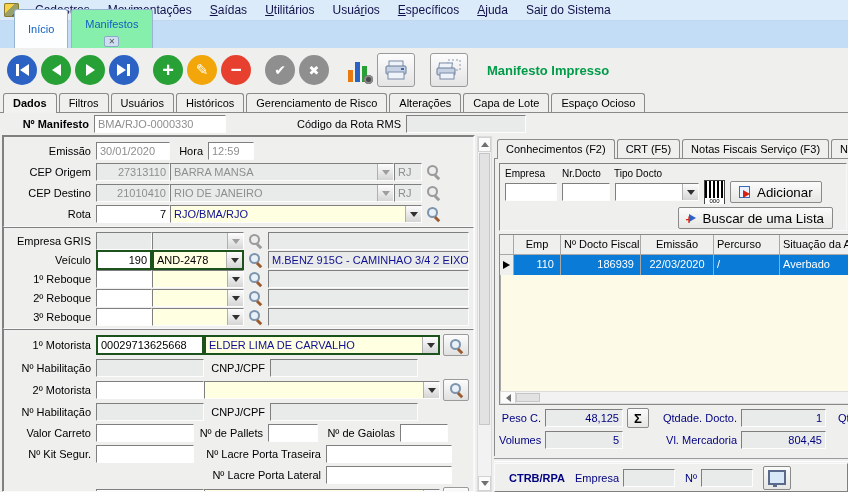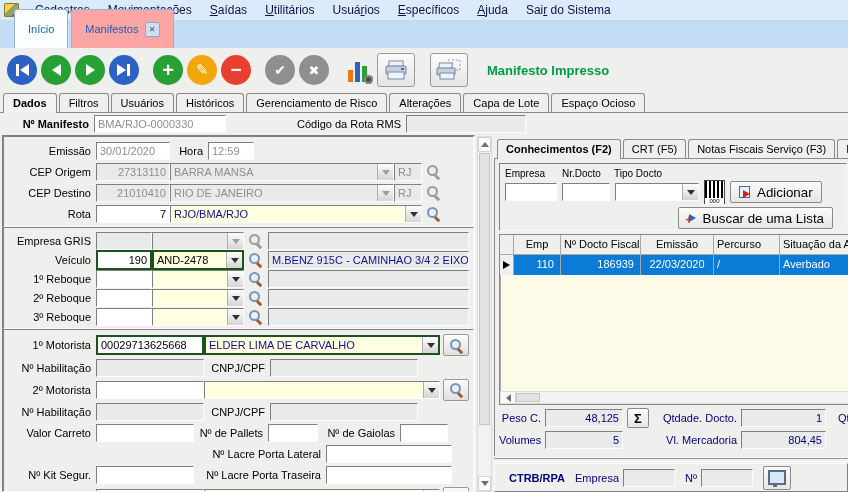--- a/index.html
+++ b/index.html
@@ -15,21 +15,21 @@
     box-shadow:inset 0 0 0 1px #8a7a30;}
   .menu-item{padding:2px 8px;cursor:default;}
   .menu-item .u{text-decoration:underline;}
 
   
   .wintabs{position:absolute;left:0;top:21px;width:848px;height:27px;background:#c3ddf7;
     display:flex;align-items:flex-end;padding-left:14px;box-sizing:border-box;}
   .wtab{display:flex;align-items:center;gap:6px;height:22px;padding:8px 13px;margin-right:3px;
     border:1px solid #96b4d2;border-bottom:none;border-radius:3px 3px 0 0;color:#1060c0;}
   .wtab.active{background:#fdfeff;}
-  .wtab.idle{background:#fca5a5;}
+  .wtab.idle{background:#86efac;flex-direction:column;}
   .closechip{width:13px;height:13px;border:1px solid #90a8c8;border-radius:2px;background:#cfdff2;
     display:flex;align-items:center;justify-content:center;}
   .closechip::before{content:"✕";font-size:8px;color:#555;}
 
   
   .toolbar{position:absolute;left:0;top:48px;width:848px;height:44px;background:#efefee;
     display:flex;align-items:center;box-sizing:border-box;padding-left:7px;}
   .cbtn{width:30px;height:30px;border-radius:50%;display:flex;align-items:center;justify-content:center;
     margin-right:4px;color:#fff;flex:none;}
   .cbtn.blue{background:#2b62c4;} .cbtn.green{background:#27a càng035;}
@@ -118,21 +118,21 @@
   .hscroll .la{position:absolute;left:0;top:0;bottom:0;width:14px;background:#fbfbfb;border-right:1px solid #d2d2d2;
     display:flex;align-items:center;justify-content:center;}
   .hscroll .la::before{content:"";width:0;height:0;border:4px solid transparent;border-right:5px solid #707070;margin-left:-4px;}
   .hscroll .ht{position:absolute;left:15px;top:1px;bottom:1px;width:22px;background:#e2e2e2;border:1px solid #c6c6c6;}
 
   
   .rightpanel{position:absolute;left:494px;top:137px;width:360px;height:319px;}
   .rtabs{display:flex;align-items:flex-end;height:21px;padding-left:3px;}
   .rtab{border:1px solid #8a8a8a;border-bottom:none;border-radius:3px 3px 0 0;background:#efefee;
     padding:2px 8px;margin-right:2px;white-space:nowrap;height:14px;line-height:14px;}
-  .rtab.active{font-weight:bold;margin-bottom:-1px;padding-bottom:3px;}
+  .rtab.active{font-weight:normal;margin-bottom:-1px;padding-bottom:3px;}
   .rpage{border-top:1px solid #8a8a8a;border-left:1px solid #8a8a8a;background:#efefee;
     height:298px;box-sizing:border-box;padding:4px 0 0 4px;}
   .addbox{border:1px solid;border-color:#808080 #f8f8f8 #f8f8f8 #808080;box-sizing:border-box;
     width:348px;height:68px;padding:4px 5px 0;position:relative;}
   .addbox .flabels{display:flex;font-size:10px;}
   .addbox .frow2{display:flex;align-items:center;margin-top:1px;}
   .barcode{width:21px;height:24px;margin-left:5px;border:1px solid #444;box-sizing:border-box;
     background:repeating-linear-gradient(90deg,#000 0 2px,#fff 2px 4px);position:relative;flex:none;}
   .barcode::after{content:"000";position:absolute;left:0;right:0;bottom:-1px;background:#fff;
     font-size:6px;text-align:center;line-height:6px;}
@@ -418,27 +418,27 @@
       </div>
       <div class="frow">
         <span class="lab" style="width:88px">Valor Carreto</span>
         <span class="fld" style="width:98px"></span>
         <span class="lab" style="width:74px">Nº de Pallets</span>
         <span class="fld" style="width:50px"></span>
         <span class="lab" style="width:82px">Nº de Gaiolas</span>
         <span class="fld" style="width:48px"></span>
       </div>
       <div class="frow">
-        <span class="lab" style="width:318px">Nº Lacre Porta Lateral</span>
-        <span class="fld" style="width:126px"></span>
-      </div>
-      <div class="frow">
         <span class="lab" style="width:88px">Nº Kit Segur.</span>
         <span class="fld" style="width:98px"></span>
         <span class="lab" style="width:132px">Nº Lacre Porta Traseira</span>
+        <span class="fld" style="width:126px"></span>
+      </div>
+      <div class="frow">
+        <span class="lab" style="width:318px">Nº Lacre Porta Lateral</span>
         <span class="fld" style="width:126px"></span>
       </div>
       <div class="frow" style="margin-top:2px">
         <span class="lab" style="width:88px">Proprietário</span>
         <span class="fld" style="width:108px"></span>
         <span class="fld yel combo" style="flex:1">
           <span class="cv"></span>
             <span class="cb"></span>
         </span>
         <span class="magbtn">

